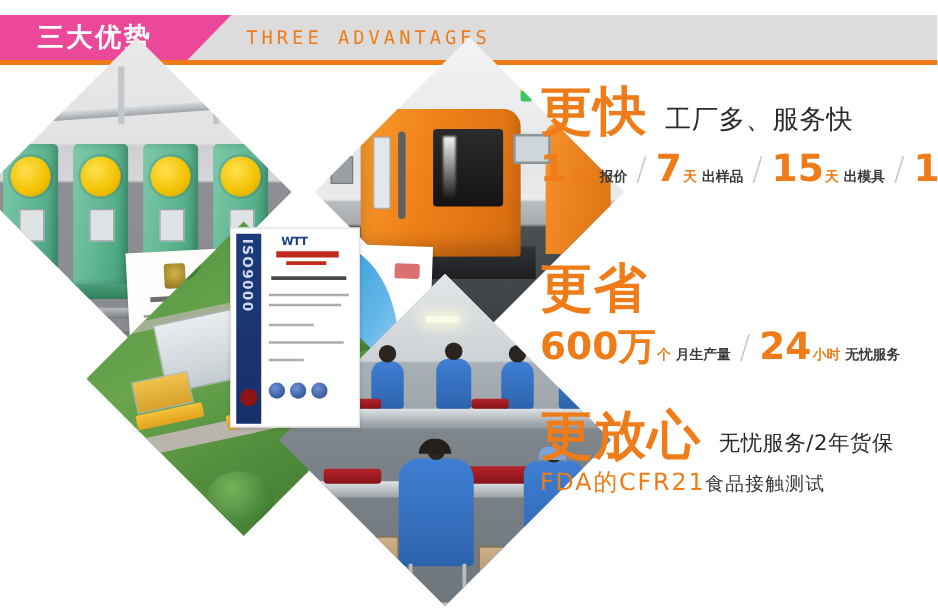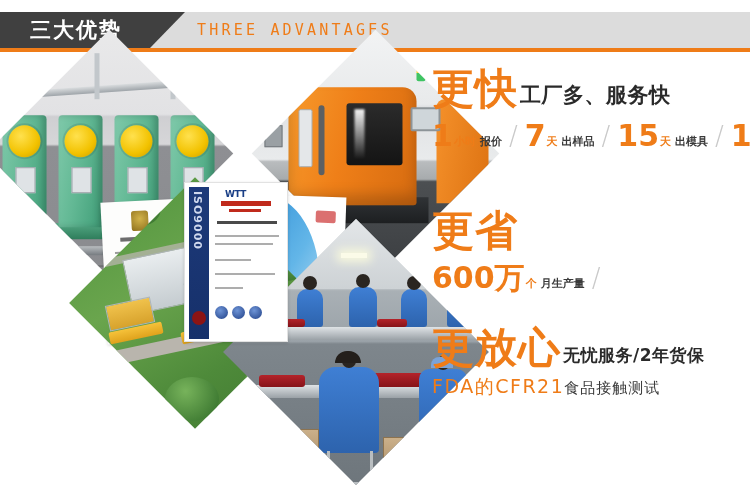--- a/index.html
+++ b/index.html
@@ -9,21 +9,21 @@
     font-family:"Liberation Sans","DejaVu Sans",sans-serif;
   }
 
   
   #header{
     position:absolute; left:0; top:12px; width:750px; height:40px;
     background:#dcdcdc; border-bottom:4px solid #ef7c18;
   }
   #header-badge{
     position:absolute; left:0; top:0; height:36px; width:185px;
-    background:#404040;
+    background:#ec4899;
     clip-path: polygon(0 0, 185px 0, 150px 36px, 0 36px);
     display:flex; align-items:center;
   }
   #header-badge-label{
     color:#ffffff; font-size:21px; font-weight:bold; letter-spacing:2px;
     margin-left:30px; line-height:1;
     font-family:"DejaVu Sans","Liberation Sans",sans-serif;
   }
   #header-en{
     position:absolute; left:197px; top:0; height:36px;
@@ -315,22 +315,22 @@
   #block-2{ top:168px; }
   #block-3{ top:285px; }
 
   .headline{ display:flex; align-items:flex-end; white-space:nowrap; }
   .h-big{
     color:#ef7c18; font-size:42px; font-weight:bold; line-height:.92;
     letter-spacing:1px;
     font-family:"DejaVu Sans","Liberation Sans",sans-serif;
   }
   .h-sub{
-    color:#2a2a2a; font-size:21px; font-weight:bold; line-height:1;
-    margin-left:2px; padding-bottom:3px; letter-spacing:.5px;
+    color:#2a2a2a; font-size:21px; font-weight:normal; line-height:1;
+    margin-left:14px; padding-bottom:3px; letter-spacing:.5px;
     font-family:"DejaVu Sans","Liberation Sans",sans-serif;
   }
   .h-sub.smaller{ font-size:17px; padding-bottom:4px; }
 
   .metrics{
     display:flex; align-items:flex-end; white-space:nowrap; margin-top:14px;
   }
   .metric{ display:flex; align-items:flex-end; }
   .m-num{
     color:#ef7c18; font-size:30px; font-weight:bold; line-height:.86;
@@ -553,20 +553,25 @@
     <div class="headline">
       <span class="h-big">更省</span>
     </div>
     <div class="metrics">
       <div class="metric">
         <span class="m-num">600万</span>
         <span class="m-unit">个</span>
         <span class="m-desc">月生产量</span>
       </div>
       <span class="m-sep">/</span>
+      <div class="metric">
+        <span class="m-num">24</span>
+        <span class="m-unit">小时</span>
+        <span class="m-desc">无忧服务</span>
+      </div>
     </div>
   </div>
 
   <div class="block" id="block-3">
     <div class="headline">
       <span class="h-big">更放心</span>
       <span class="h-sub smaller">无忧服务/2年货保</span>
     </div>
     <div class="para para-row2">
       <span class="hl">FDA的CFR21</span>

